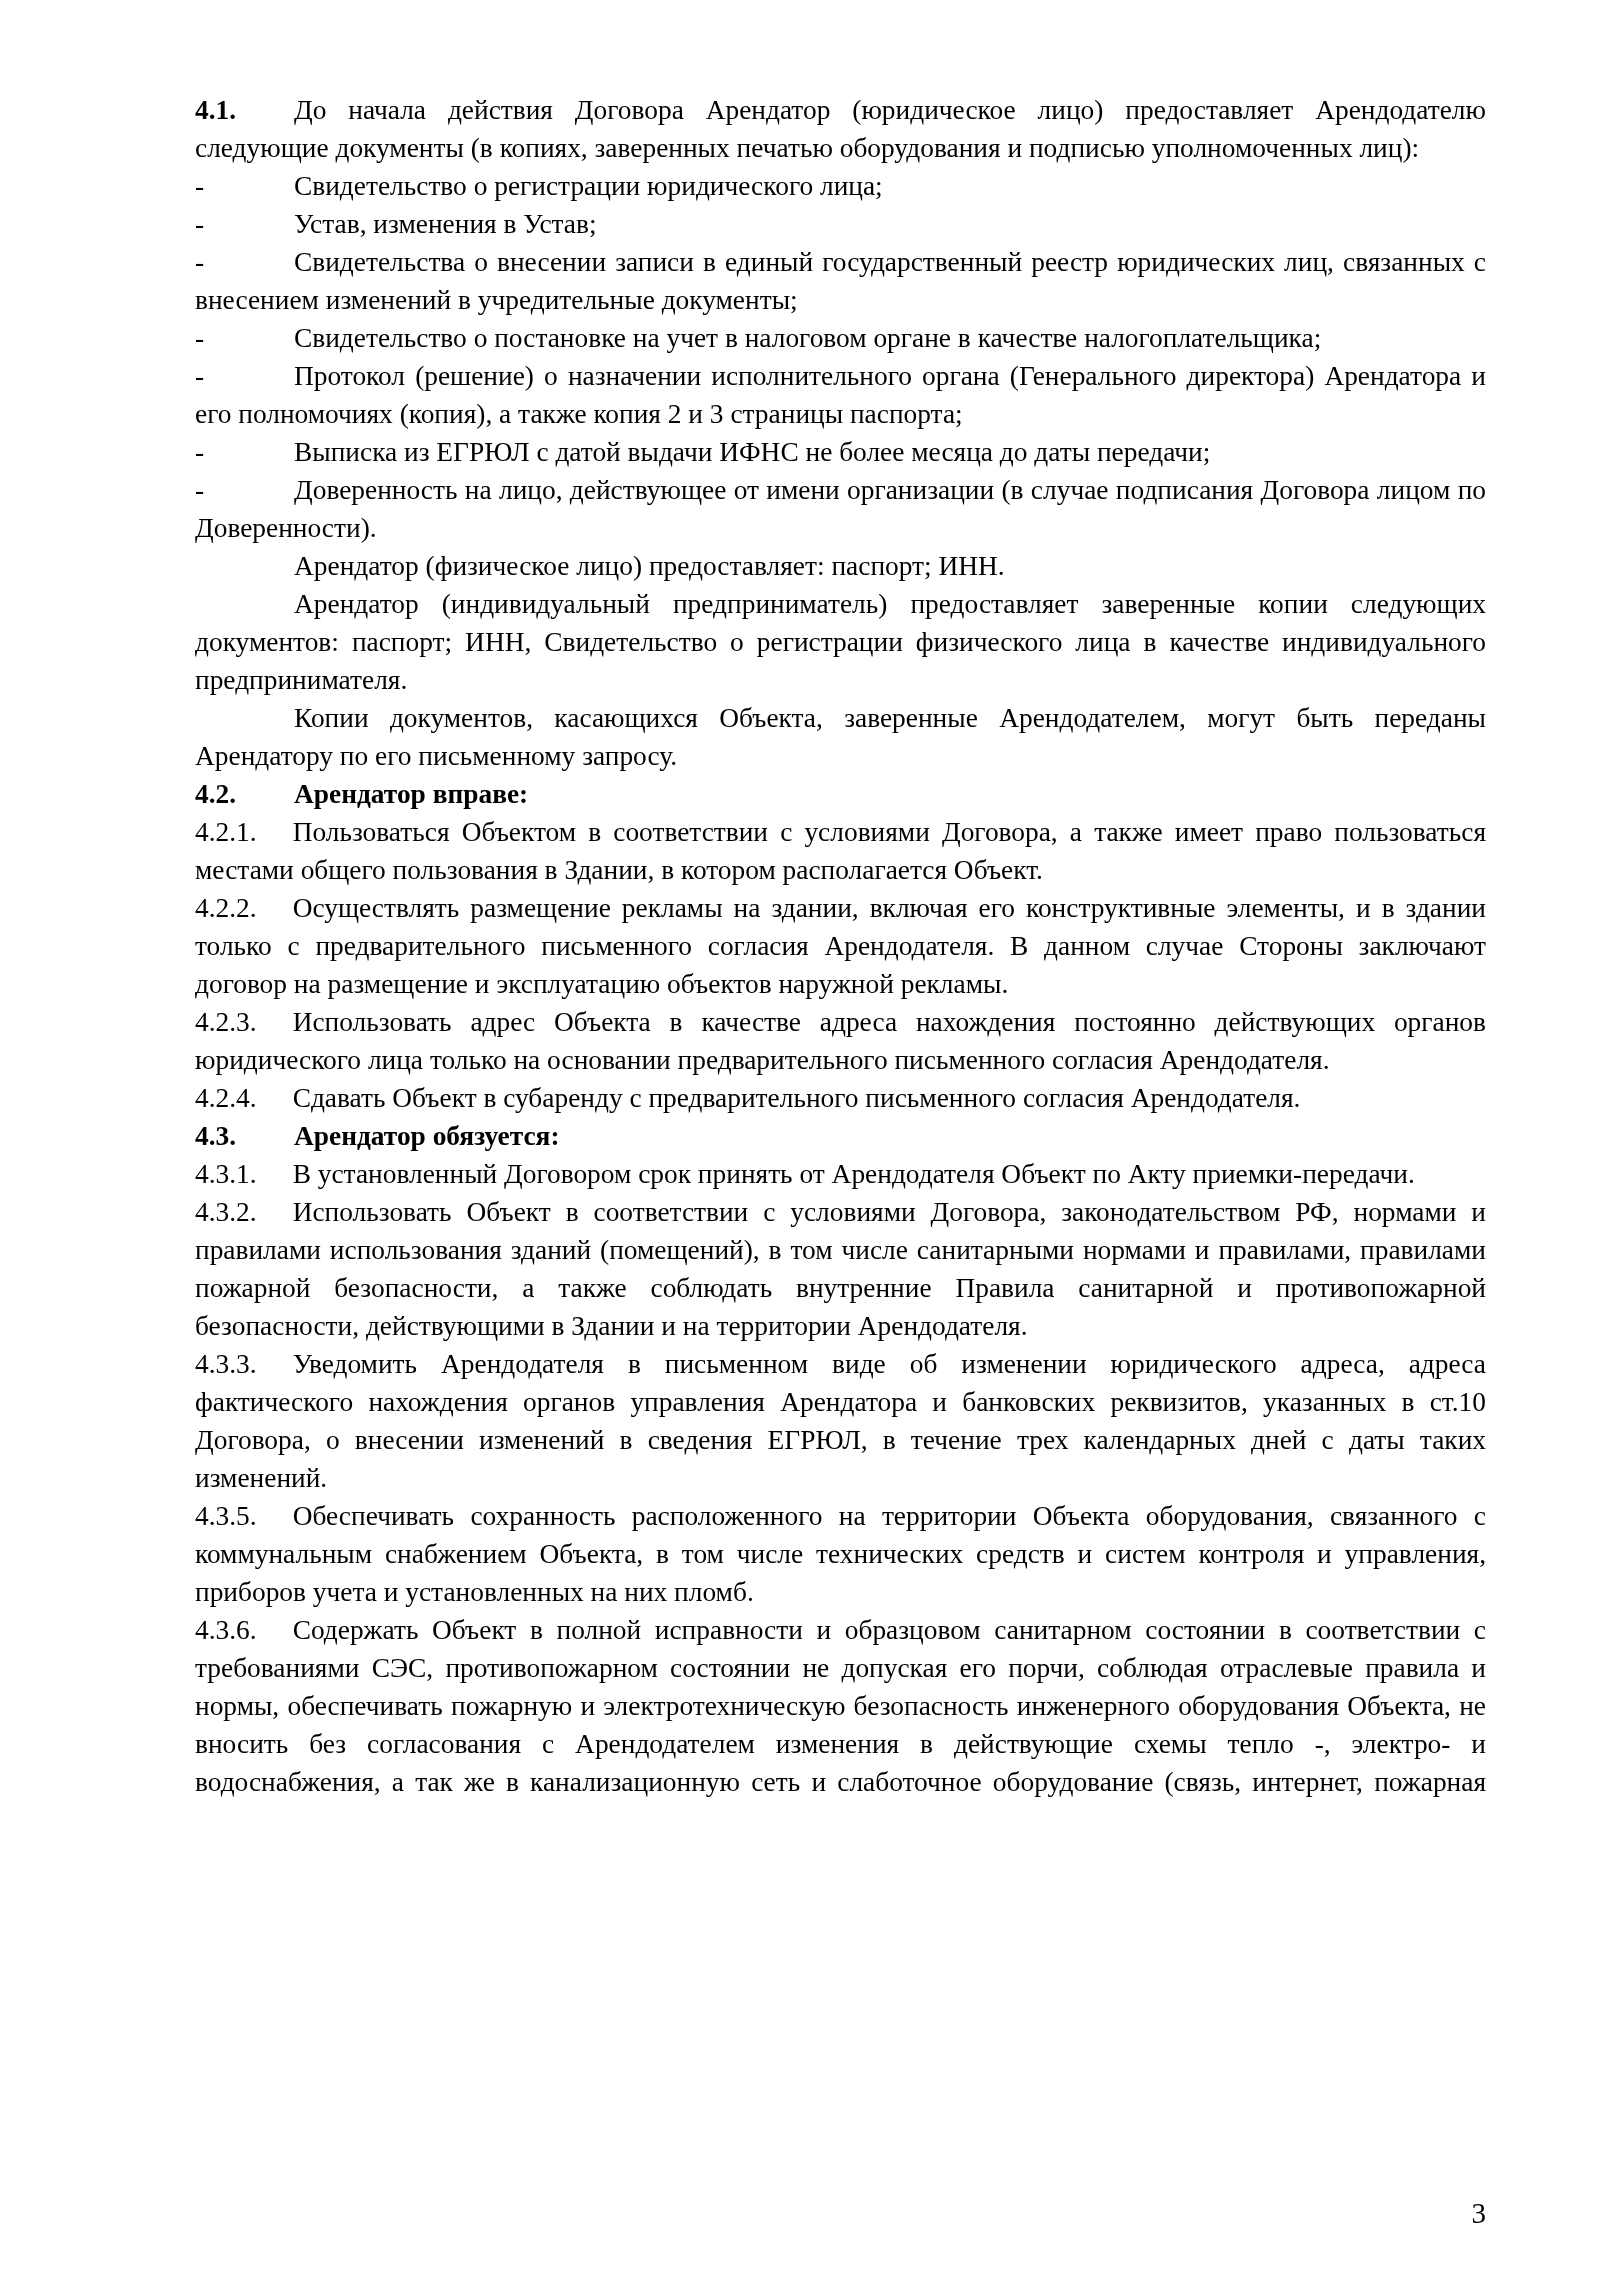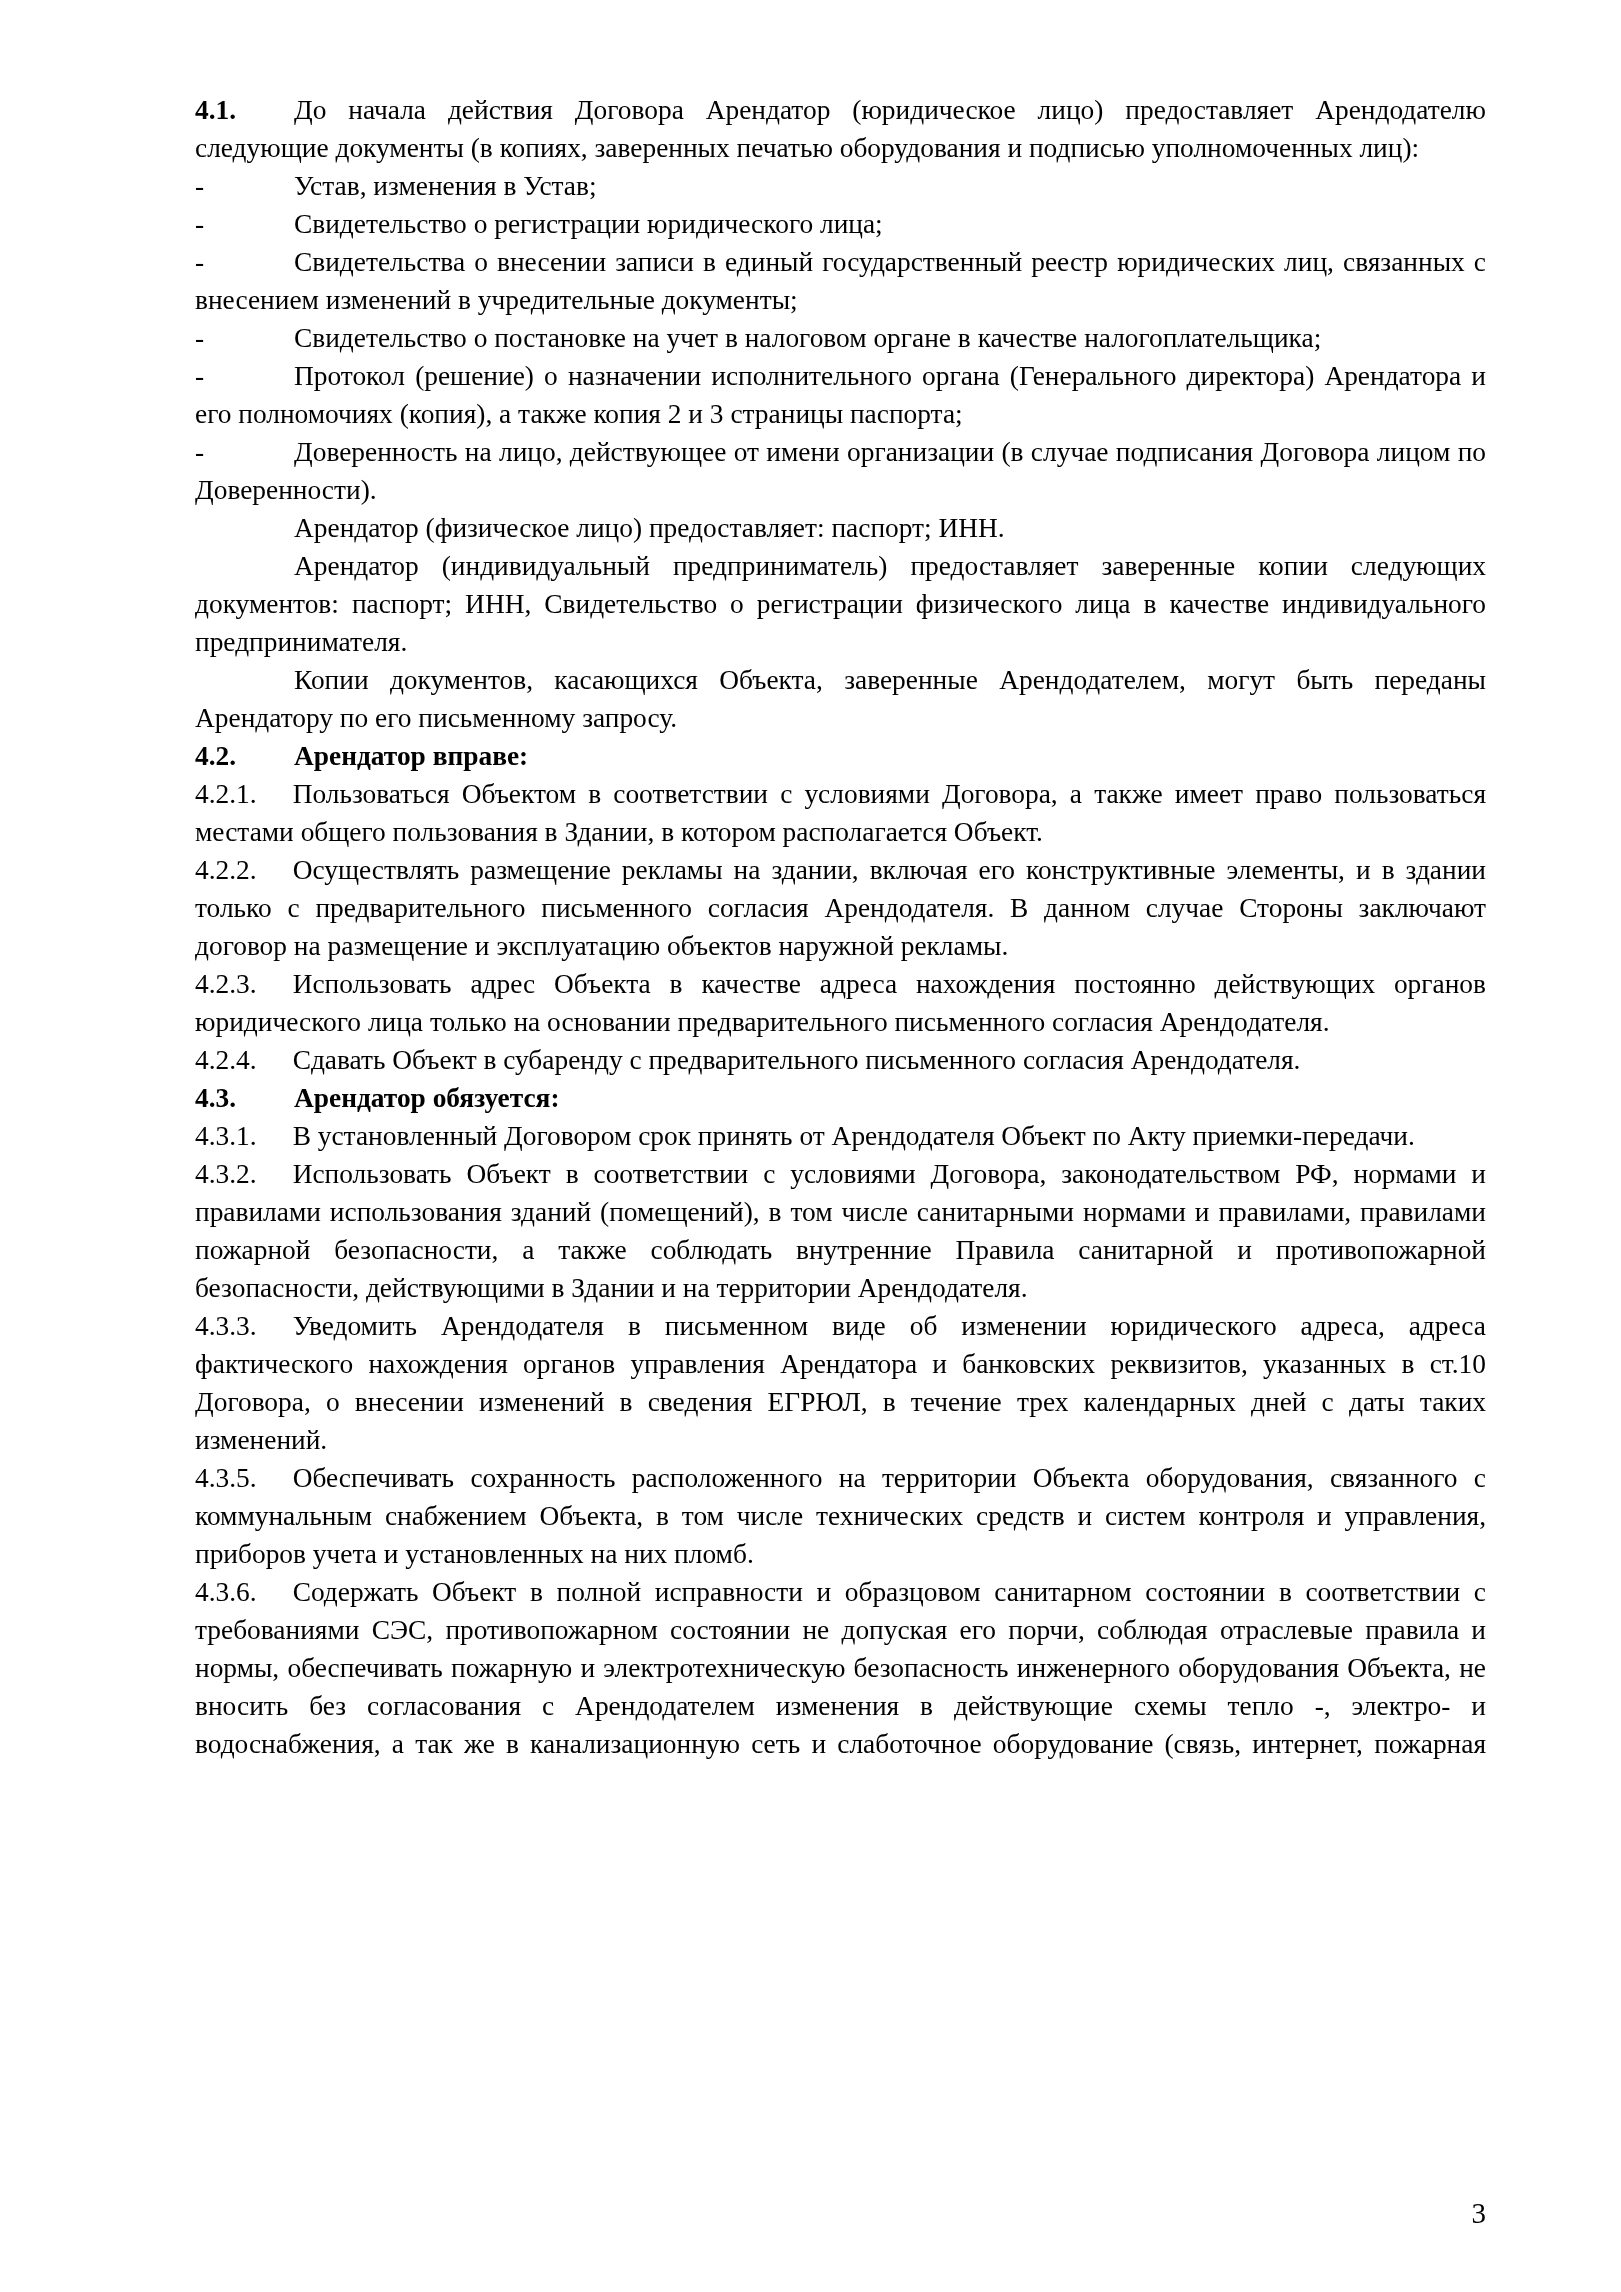--- a/index.html
+++ b/index.html
@@ -47,30 +47,31 @@
     line-height: 38px;
   }
 </style>
 </head>
 <body>
 
 <div class="sheet">
 
   <p class="para"><span class="mk b">4.1.</span><span>До начала действия Договора Арендатор (юридическое лицо) предоставляет Арендодателю следующие документы (в копиях, заверенных печатью оборудования и подписью уполномоченных лиц):</span></p>
 
+  <p class="para"><span class="mk">-</span><span>Свидетельство о регистрации юридического лица;</span></p>
+
   <p class="para"><span class="mk">-</span><span>Устав, изменения в Устав;</span></p>
-
-  <p class="para"><span class="mk">-</span><span>Свидетельство о регистрации юридического лица;</span></p>
 
   <p class="para"><span class="mk">-</span><span>Свидетельства о внесении записи в единый государственный реестр юридических лиц, связанных с внесением изменений в учредительные документы;</span></p>
 
   <p class="para"><span class="mk">-</span><span>Свидетельство о постановке на учет в налоговом органе в качестве налогоплательщика;</span></p>
 
   <p class="para"><span class="mk">-</span><span>Протокол (решение) о назначении исполнительного органа (Генерального директора) Арендатора и его полномочиях (копия), а также копия 2 и 3 страницы паспорта;</span></p>
 
+  <p class="para"><span class="mk">-</span><span>Выписка из ЕГРЮЛ с датой выдачи ИФНС не более месяца до даты передачи;</span></p>
 
   <p class="para"><span class="mk">-</span><span>Доверенность на лицо, действующее от имени организации (в случае подписания Договора лицом по Доверенности).</span></p>
 
   <p class="para ind"><span>Арендатор (физическое лицо) предоставляет: паспорт; ИНН.</span></p>
 
   <p class="para ind"><span>Арендатор (индивидуальный предприниматель) предоставляет заверенные копии следующих документов: паспорт; ИНН, Свидетельство о регистрации физического лица в качестве индивидуального предпринимателя.</span></p>
 
   <p class="para ind"><span>Копии документов, касающихся Объекта, заверенные Арендодателем, могут быть переданы Арендатору по его письменному запросу.</span></p>
 
   <p class="para bold"><span class="mk">4.2.</span><span>Арендатор вправе:</span></p>

